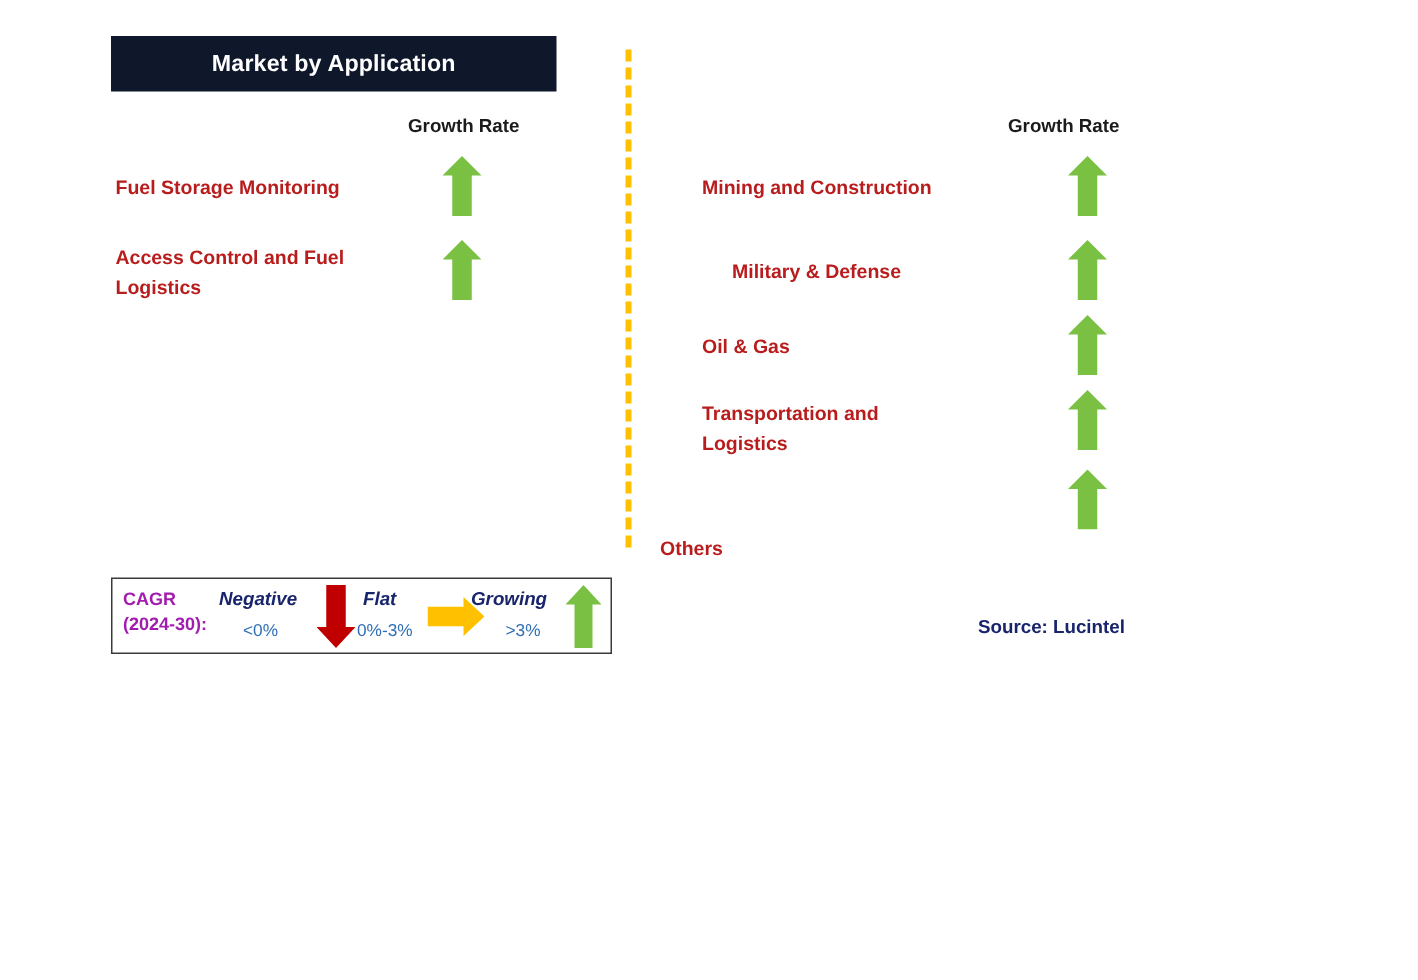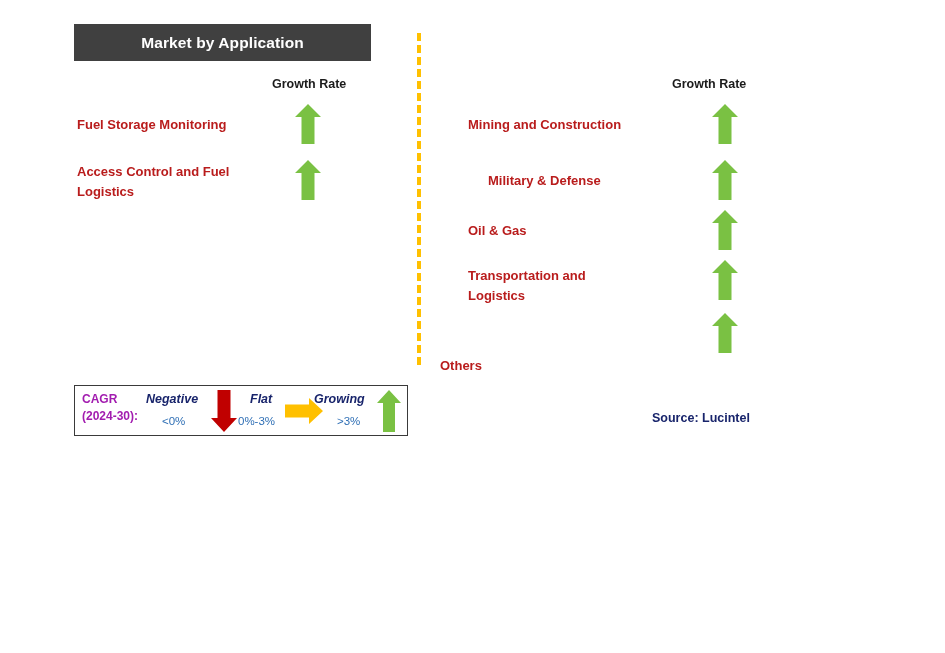--- a/index.html
+++ b/index.html
@@ -18,21 +18,21 @@
   .canvas {
     position: absolute;
     left: 0; top: 0;
     width: 945px;
     height: 653px;
   }
 
   
   .col-header {
     position: absolute;
-    background: #404040;
+    background: #0f172a;
     color: #ffffff;
     font-weight: bold;
     font-size: 15.5px;
     display: flex;
     align-items: center;
     justify-content: center;
     letter-spacing: 0.1px;
   }
   #header-app { left: 74px; top: 24px; width: 297px; height: 37px; }
   #header-end { left: 464px; top: 24px; width: 301px; height: 37px; }
@@ -106,21 +106,21 @@
     white-space: nowrap;
   }
   .legend-range {
     position: absolute;
     font-size: 11.5px;
     color: #2f6fb5;
     white-space: nowrap;
   }
   #legend-term-negative { left: 146px; top: 392px; }
   #legend-range-negative { left: 162px; top: 415px; }
-  #legend-term-flat { left: 242px; top: 392px; margin-left: 8px; }
+  #legend-term-flat { left: 242px; top: 392px; }
   #legend-range-flat { left: 238px; top: 415px; }
   #legend-term-growing { left: 314px; top: 392px; }
   #legend-range-growing { left: 337px; top: 415px; }
 
   .legend-arrow { position: absolute; }
   #legend-arrow-down { left: 211px; top: 390px; width: 26px; height: 42px; }
   #legend-arrow-right { left: 285px; top: 398px; width: 38px; height: 26px; }
   #legend-arrow-up { left: 377px; top: 390px; width: 24px; height: 42px; }
 
   

